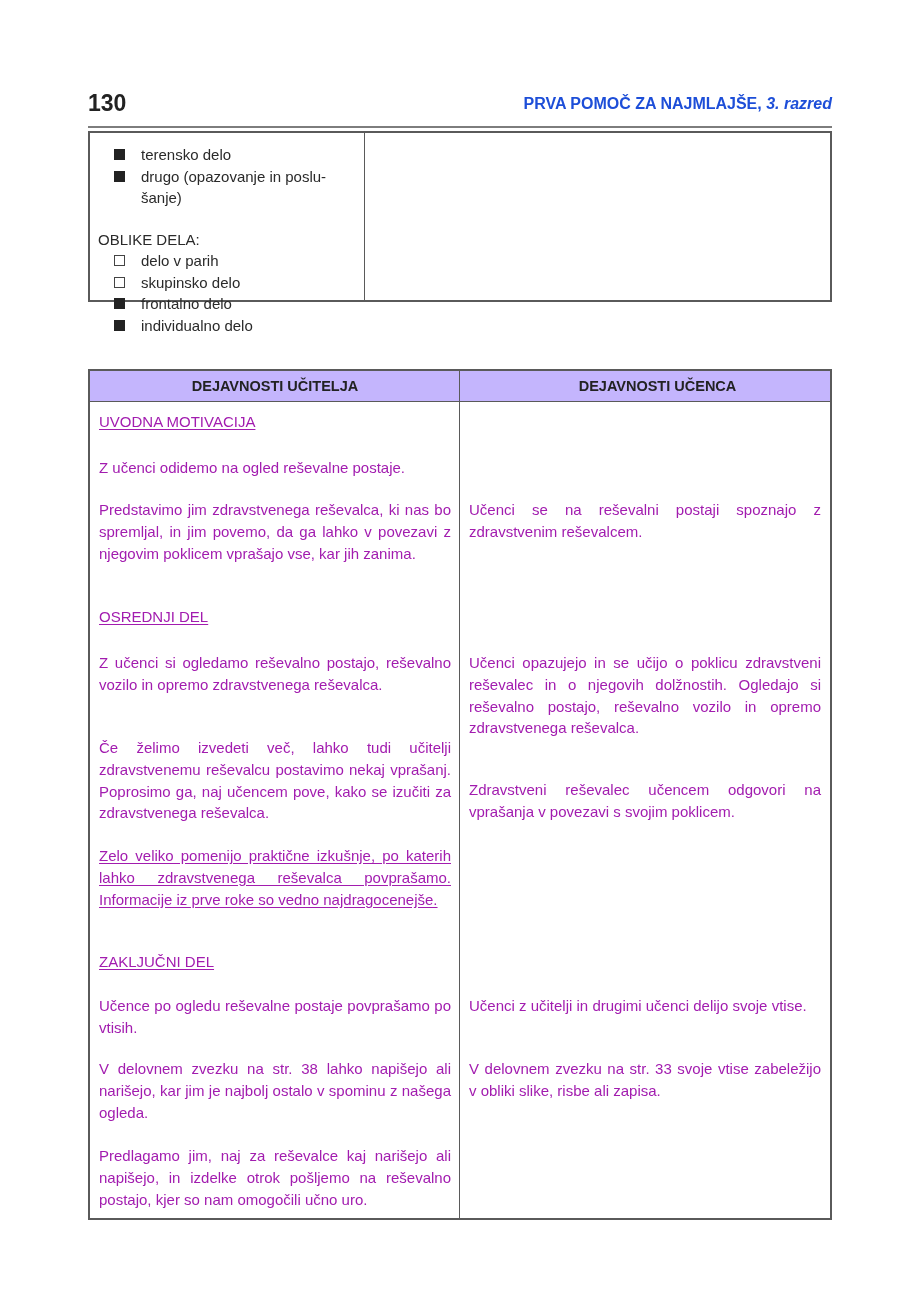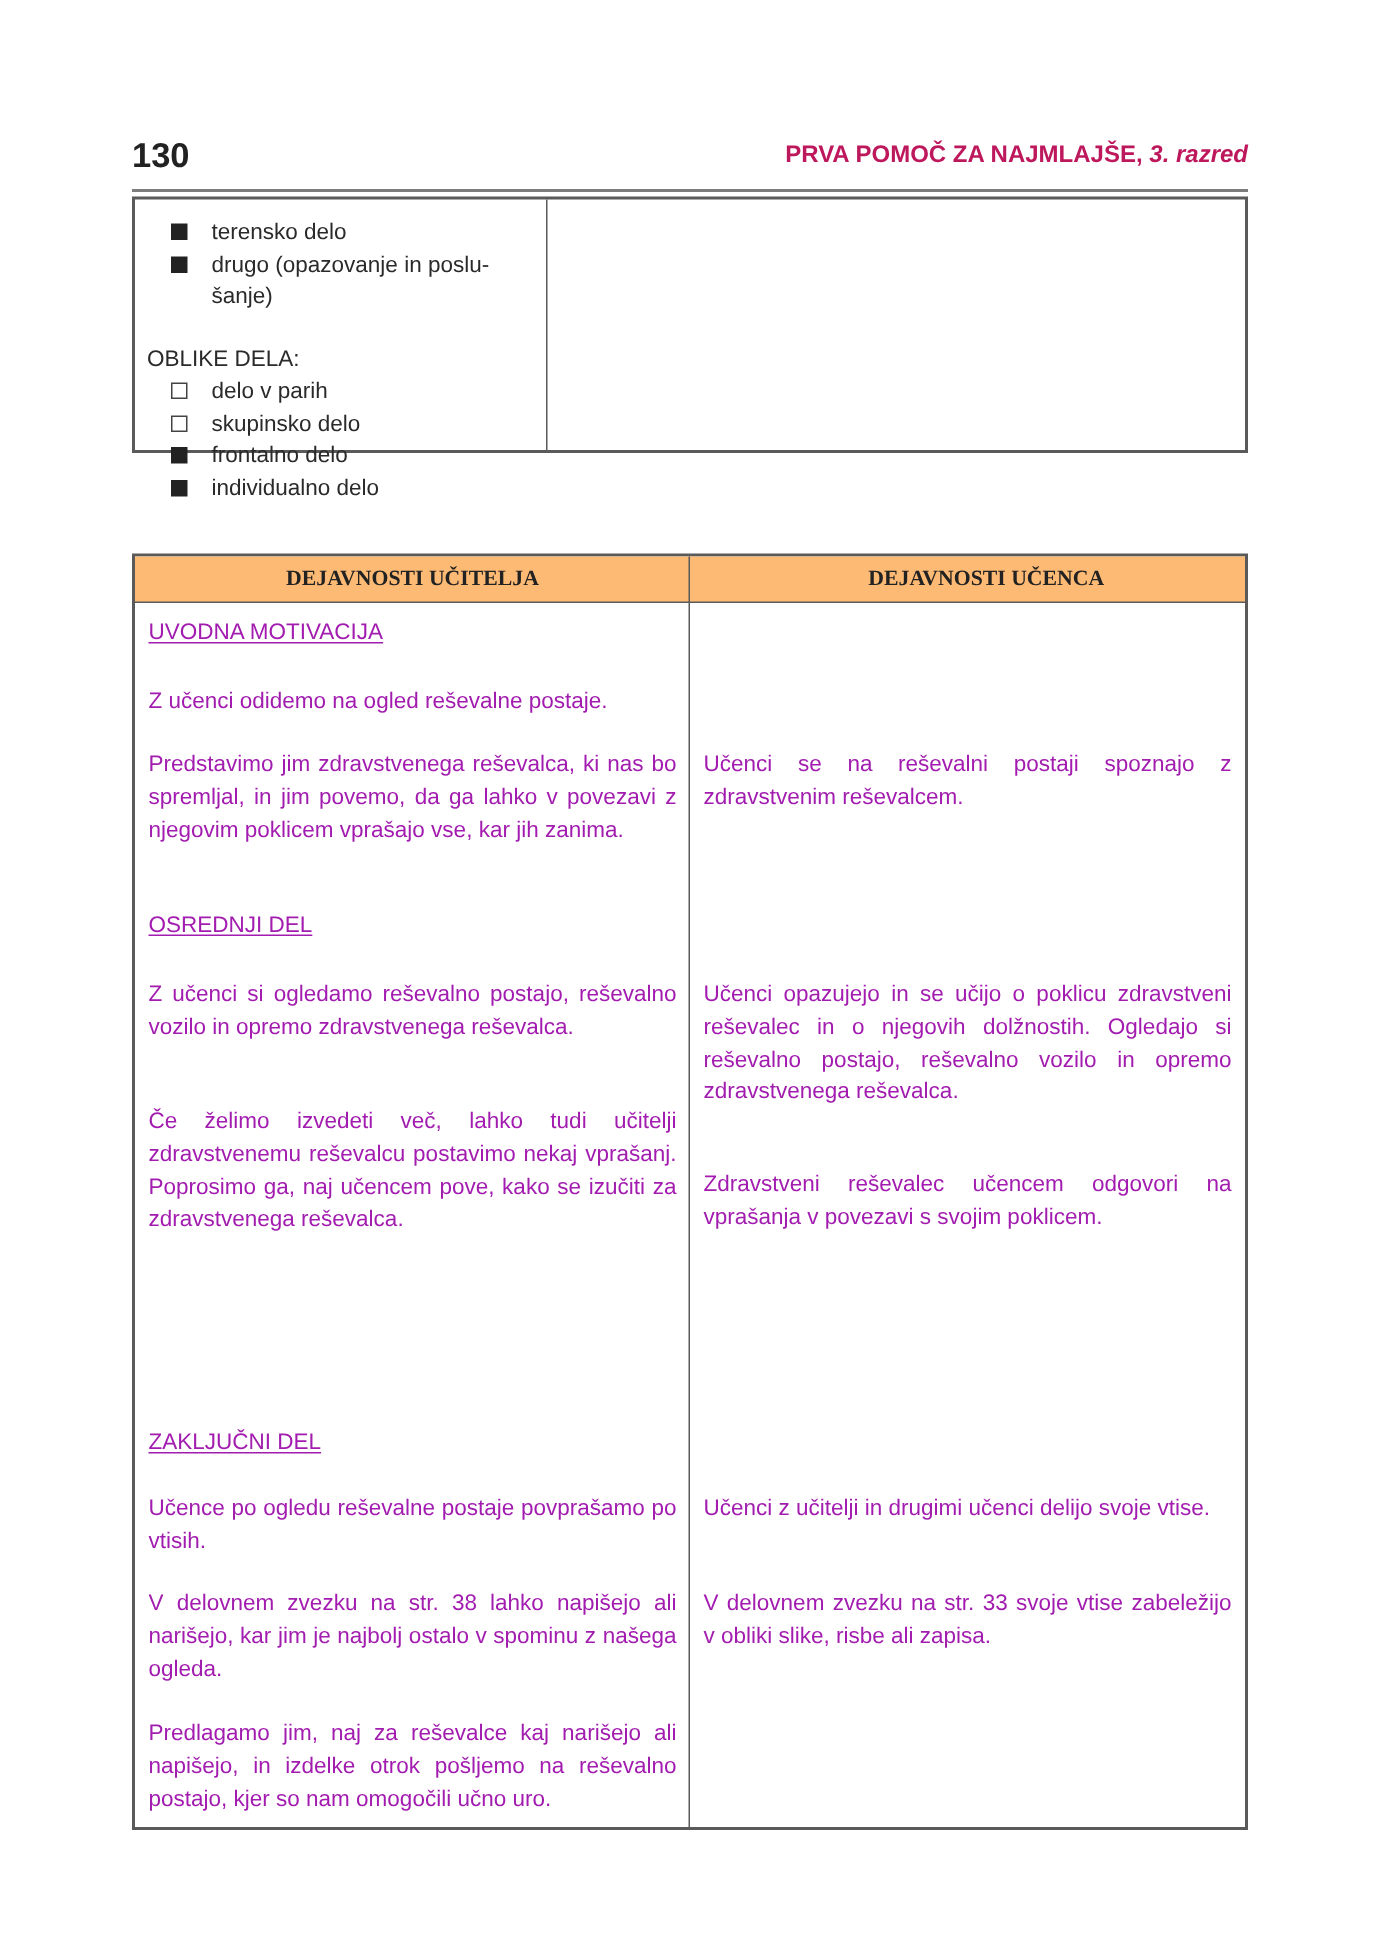--- a/index.html
+++ b/index.html
@@ -11,21 +11,21 @@
     .header {
       position: absolute; left: 88px; top: 90px; width: 744px; height: 36px;
       border-bottom: 2px solid #7d7d7d;
     }
     .page-number {
       position: absolute; left: 0; top: 0;
       font-size: 23px; font-weight: bold; color: #222;
     }
     .running-title {
       position: absolute; right: 0; top: 5px;
-      font-size: 16px; font-weight: bold; color: #be185d;
+      font-size: 16px; font-weight: bold; color: #1d4ed8;
     }
     .running-title em { font-style: italic; }
 
     .box {
       position: absolute; border: 2px solid #5a5a5a; box-sizing: border-box;
     }
     .top-box { left: 88px; top: 131px; width: 744px; height: 171px; }
     .top-box .divider {
       position: absolute; left: 274px; top: 0; bottom: 0; width: 0;
       border-left: 1.5px solid #5a5a5a;
@@ -42,21 +42,21 @@
     .check.empty { border: 1.3px solid #444; background: #fff; }
     .section-label { margin-top: 20px; }
 
     .main-table { left: 88px; top: 369px; width: 744px; height: 851px; }
     .main-table .col-divider {
       position: absolute; left: 369px; top: 0; bottom: 0; width: 0;
       border-left: 1.5px solid #5a5a5a;
     }
     .thead {
       position: absolute; left: 0; right: 0; top: 0; height: 30px;
-      background: #fdba74; border-bottom: 1.5px solid #5a5a5a; font-family: Liberation Serif, serif;
+      background: #c4b5fd; border-bottom: 1.5px solid #5a5a5a;
     }
     .th {
       position: absolute; top: 0; height: 30px; line-height: 31px;
       text-align: center; font-weight: bold; font-size: 14.5px; color: #222;
     }
     .th.left { left: 0; width: 370px; }
     .th.right { left: 382px; width: 371px; }
 
     .cell-text {
       position: absolute; font-size: 15px; line-height: 21.8px; color: #a21caf;
@@ -115,20 +115,21 @@
     <div class="th right">DEJAVNOSTI UČENCA</div>
   </div>
   <div class="col-divider"></div>
 
   <div class="cell-text col-l u" style="top:40px;">UVODNA MOTIVACIJA</div>
   <div class="cell-text col-l" style="top:86px;">Z učenci odidemo na ogled reševalne postaje.</div>
   <div class="cell-text col-l" style="top:128px;">Predstavimo jim zdravstvenega reševalca, ki nas bo spremljal, in jim povemo, da ga lahko v povezavi z njegovim poklicem vprašajo vse, kar jih zanima.</div>
   <div class="cell-text col-l u" style="top:235px;">OSREDNJI DEL</div>
   <div class="cell-text col-l" style="top:281px;">Z učenci si ogledamo reševalno postajo, reševalno vozilo in opremo zdravstvenega reševalca.</div>
   <div class="cell-text col-l" style="top:366px;">Če želimo izvedeti več, lahko tudi učitelji zdravstvenemu reševalcu postavimo nekaj vprašanj. Poprosimo ga, naj učencem pove, kako se izučiti za zdravstvenega reševalca.</div>
+  <div class="cell-text col-l u" style="top:474px;">Zelo veliko pomenijo praktične izkušnje, po katerih lahko zdravstvenega reševalca povprašamo. Informacije iz prve roke so vedno najdragocenejše.</div>
   <div class="cell-text col-l u" style="top:580px;">ZAKLJUČNI DEL</div>
   <div class="cell-text col-l" style="top:624px;">Učence po ogledu reševalne postaje povprašamo po vtisih.</div>
   <div class="cell-text col-l" style="top:687px;">V delovnem zvezku na str. 38 lahko napišejo ali narišejo, kar jim je najbolj ostalo v spominu z našega ogleda.</div>
   <div class="cell-text col-l" style="top:774px;">Predlagamo jim, naj za reševalce kaj narišejo ali napišejo, in izdelke otrok pošljemo na reševalno postajo, kjer so nam omogočili učno uro.</div>
 
   <div class="cell-text col-r" style="top:128px;">Učenci se na reševalni postaji spoznajo z zdravstvenim reševalcem.</div>
   <div class="cell-text col-r" style="top:281px;">Učenci opazujejo in se učijo o poklicu zdravstveni reševalec in o njegovih dolžnostih. Ogledajo si reševalno postajo, reševalno vozilo in opremo zdravstvenega reševalca.</div>
   <div class="cell-text col-r" style="top:408px;">Zdravstveni reševalec učencem odgovori na vprašanja v povezavi s svojim poklicem.</div>
   <div class="cell-text col-r" style="top:624px;">Učenci z učitelji in drugimi učenci delijo svoje vtise.</div>
   <div class="cell-text col-r" style="top:687px;">V delovnem zvezku na str. 33 svoje vtise zabeležijo v obliki slike, risbe ali zapisa.</div>

